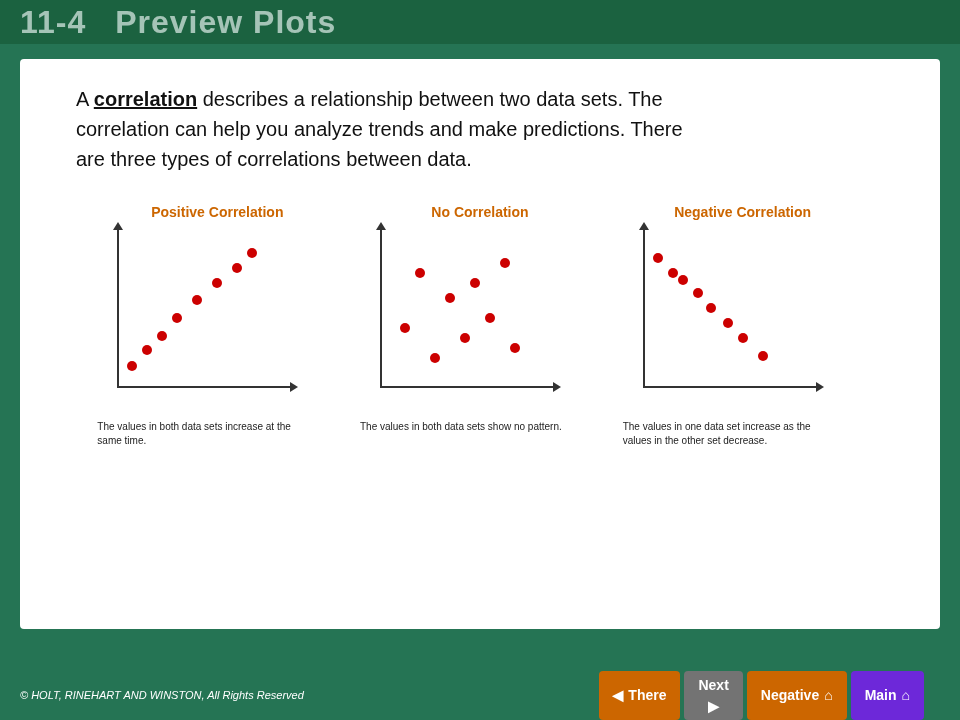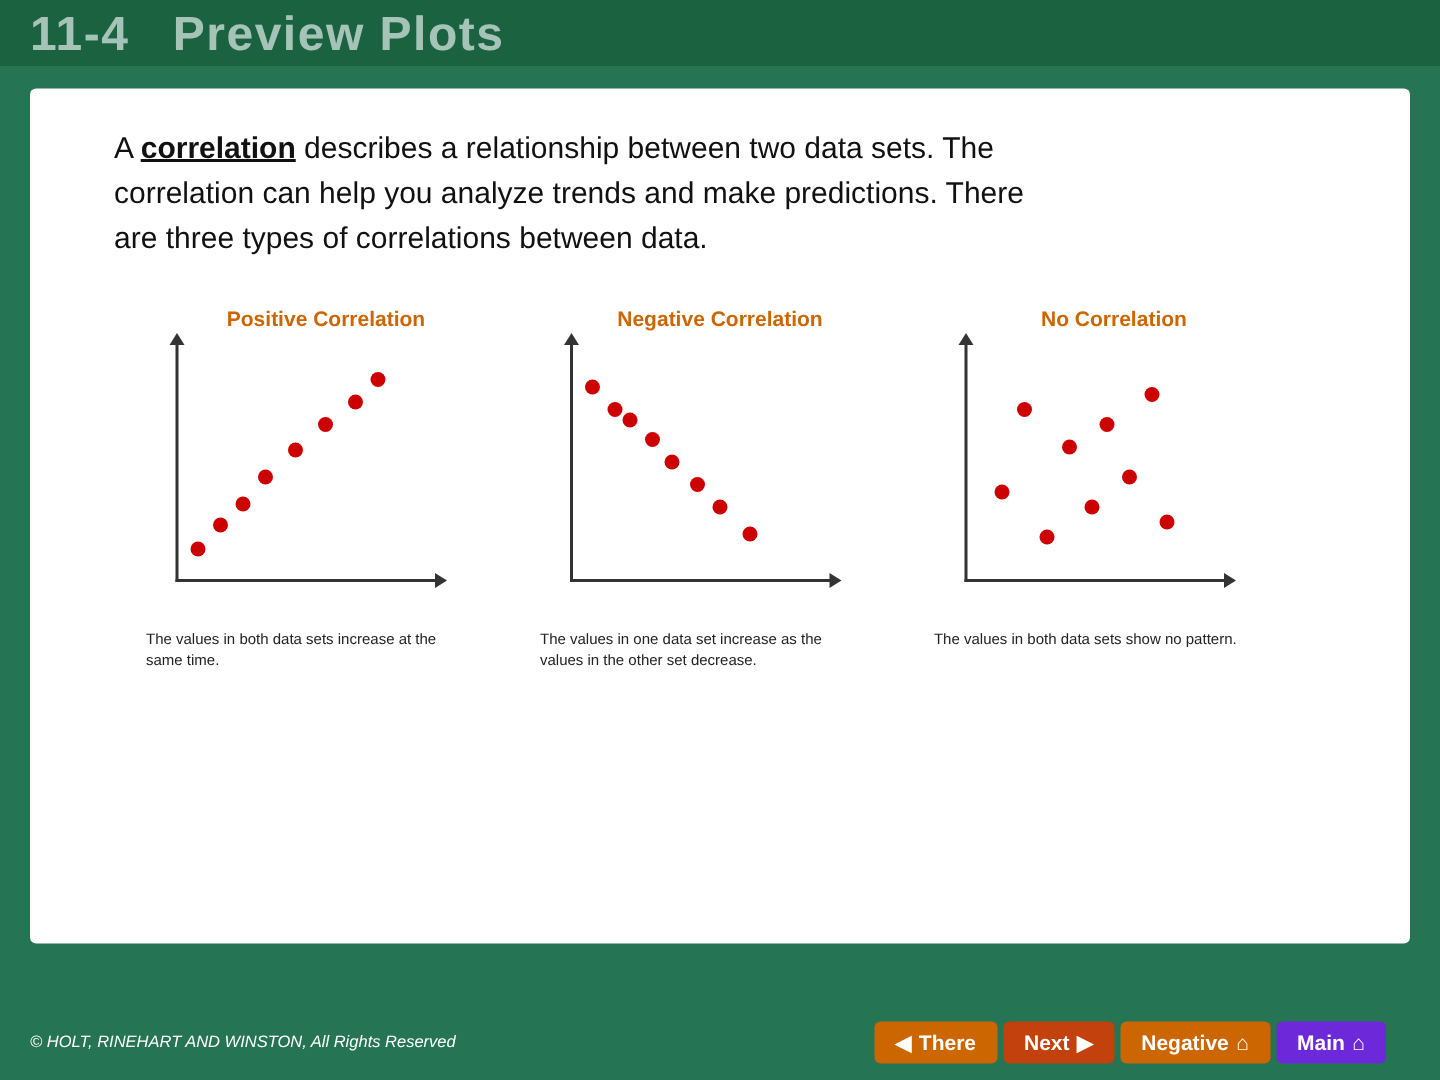--- a/index.html
+++ b/index.html
@@ -189,21 +189,22 @@
       font-weight: bold;
       cursor: pointer;
       color: white;
     }
 
     .btn-back {
       background-color: #cc6600;
     }
 
     .btn-next {
-      background-color: #c2410c;
+      background-color: #737373;
+      flex-direction: column;
     }
 
     .btn-preview {
       background-color: #cc6600;
     }
 
     .btn-main {
       background-color: #6d28d9;
       text-align: right;
     }
@@ -237,54 +238,54 @@
         <div class="dot" style="left:80px; top:90px;"></div>
         <div class="dot" style="left:100px; top:72px;"></div>
         <div class="dot" style="left:120px; top:55px;"></div>
         <div class="dot" style="left:140px; top:40px;"></div>
         <div class="dot" style="left:155px; top:25px;"></div>
       </div>
       <div class="chart-caption">The values in both data sets increase at the same time.</div>
     </div>
 
     <div class="chart-block">
-      <div class="chart-title">Negative Correlation</div>
-      <div class="chart-area">
-        <div class="axis-y"></div>
-        <div class="axis-x"></div>
-
-        <div class="dot" style="left:35px; top:30px;"></div>
-        <div class="dot" style="left:50px; top:45px;"></div>
-        <div class="dot" style="left:60px; top:52px;"></div>
-        <div class="dot" style="left:75px; top:65px;"></div>
-        <div class="dot" style="left:88px; top:80px;"></div>
-        <div class="dot" style="left:105px; top:95px;"></div>
-        <div class="dot" style="left:120px; top:110px;"></div>
-        <div class="dot" style="left:140px; top:128px;"></div>
-      </div>
-      <div class="chart-caption">The values in one data set increase as the values in the other set decrease.</div>
-    </div>
-
-    <div class="chart-block">
       <div class="chart-title">No Correlation</div>
       <div class="chart-area">
         <div class="axis-y"></div>
         <div class="axis-x"></div>
 
         <div class="dot" style="left:45px; top:100px;"></div>
         <div class="dot" style="left:60px; top:45px;"></div>
         <div class="dot" style="left:75px; top:130px;"></div>
         <div class="dot" style="left:90px; top:70px;"></div>
         <div class="dot" style="left:105px; top:110px;"></div>
         <div class="dot" style="left:115px; top:55px;"></div>
         <div class="dot" style="left:130px; top:90px;"></div>
         <div class="dot" style="left:145px; top:35px;"></div>
         <div class="dot" style="left:155px; top:120px;"></div>
       </div>
       <div class="chart-caption">The values in both data sets show no pattern.</div>
+    </div>
+
+    <div class="chart-block">
+      <div class="chart-title">Negative Correlation</div>
+      <div class="chart-area">
+        <div class="axis-y"></div>
+        <div class="axis-x"></div>
+
+        <div class="dot" style="left:35px; top:30px;"></div>
+        <div class="dot" style="left:50px; top:45px;"></div>
+        <div class="dot" style="left:60px; top:52px;"></div>
+        <div class="dot" style="left:75px; top:65px;"></div>
+        <div class="dot" style="left:88px; top:80px;"></div>
+        <div class="dot" style="left:105px; top:95px;"></div>
+        <div class="dot" style="left:120px; top:110px;"></div>
+        <div class="dot" style="left:140px; top:128px;"></div>
+      </div>
+      <div class="chart-caption">The values in one data set increase as the values in the other set decrease.</div>
     </div>
 
   </div>
 </div>
 
 <div class="footer">
   <span class="footer-copyright">© HOLT, RINEHART AND WINSTON, All Rights Reserved</span>
   <div class="footer-buttons">
     <button class="footer-btn btn-back">
       <span>◀</span>

